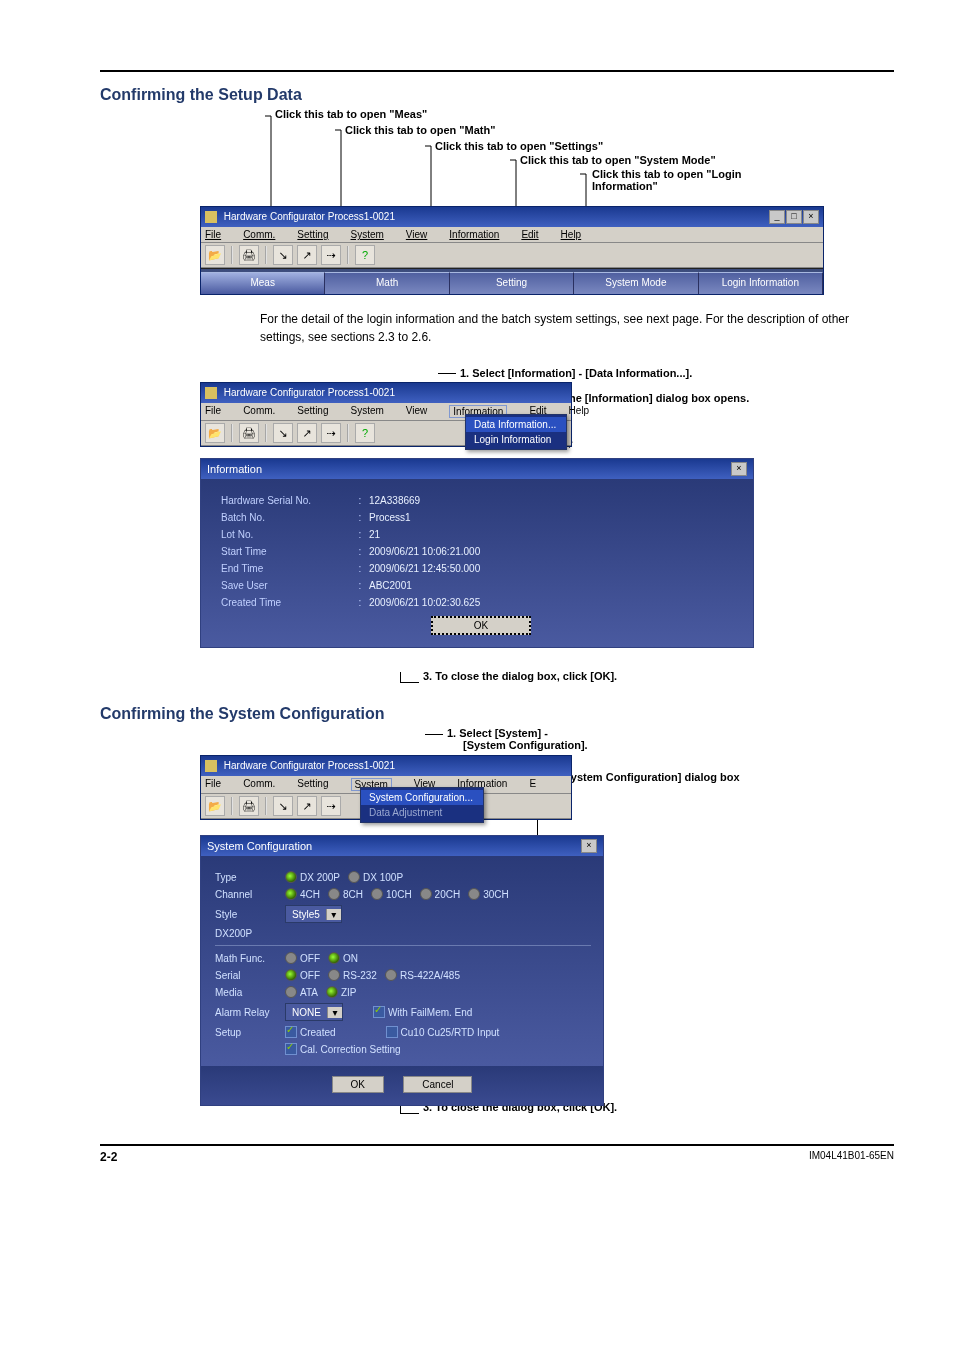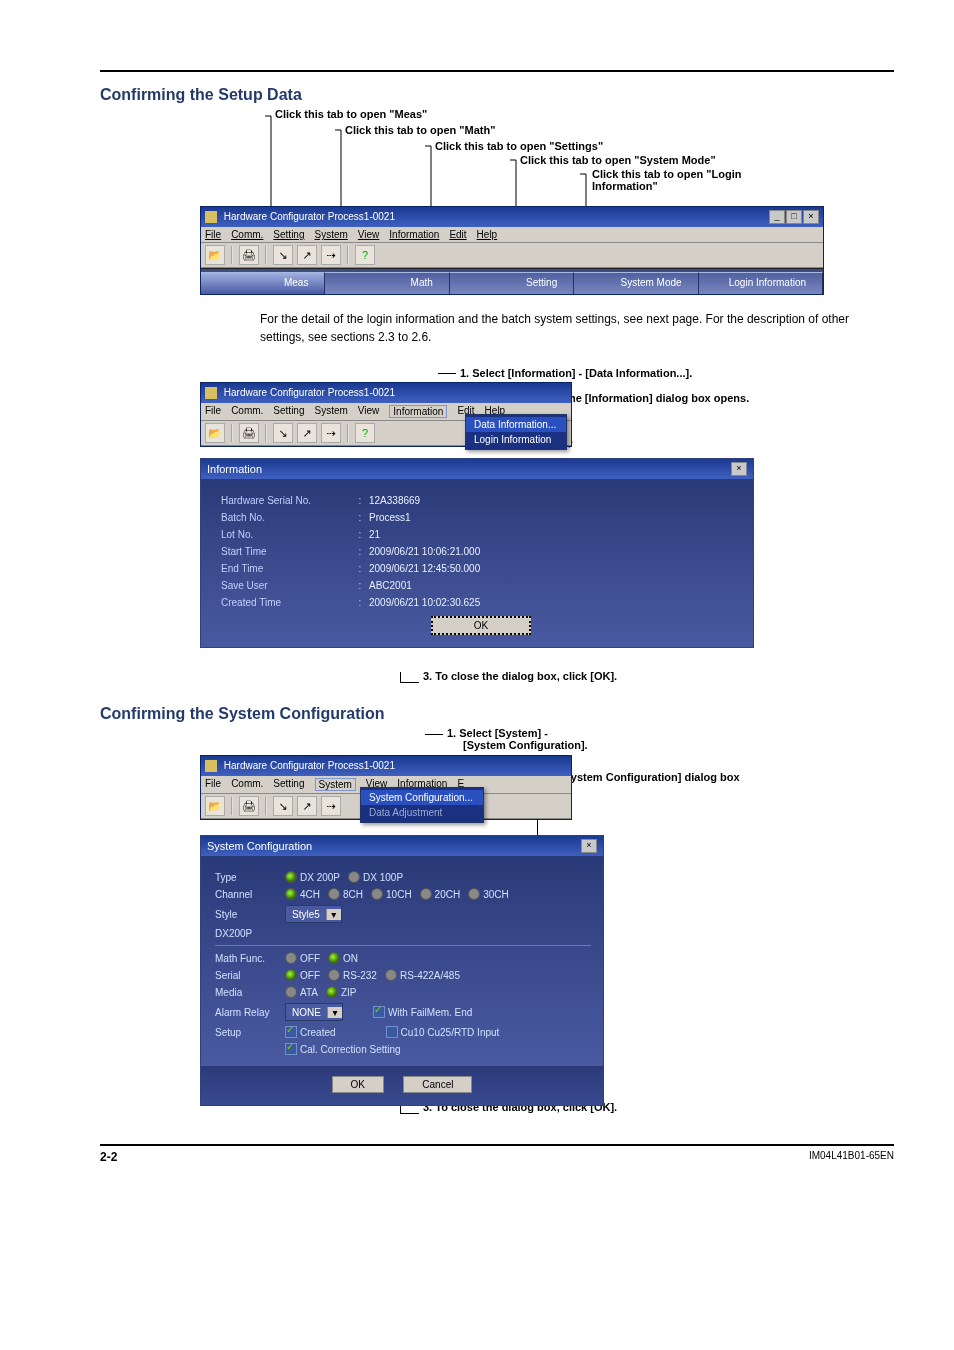--- a/index.html
+++ b/index.html
@@ -62,21 +62,21 @@
   .titlebar .appicon {
     display:inline-block; width:12px; height:12px; background:#d8c060; margin-right:4px; vertical-align:middle;
   }
   .winbtns { display:flex; gap:1px; }
   .winbtn { width:14px; height:12px; background:#c9c9c9; border:1px solid #888; font-size:9px; line-height:10px; text-align:center; color:#000; }
   .menubar {
     background: #d4d0c8;
     font-size: 10px;
     padding: 2px 4px;
     display:flex;
-    gap:10px;
+    gap:22px;
     border-bottom:1px solid #888;
   }
   .menubar span u { text-decoration: underline; }
   .toolbar {
     background: #d4d0c8;
     padding: 2px 4px;
     display:flex;
     gap:4px;
     border-bottom:1px solid #888;
     align-items:center;
@@ -88,21 +88,21 @@
     padding: 3px 0 0 0;
     display:flex;
     border-top:1px solid #222;
     height:22px;
     font-size:10px;
   }
   .tab {
     flex:1;
     background: linear-gradient(#5060a0, #7a88c0);
     color:#fff;
-    text-align:right;
+    text-align:center;
     padding:4px 16px;
     border-right:1px solid #2a3060;
     border-top:1px solid #a8b8e0;
   }
   .tab.sel {
     background: linear-gradient(#a0b0e0, #4a5aa0);
   }
 
   
   .dropdown {

